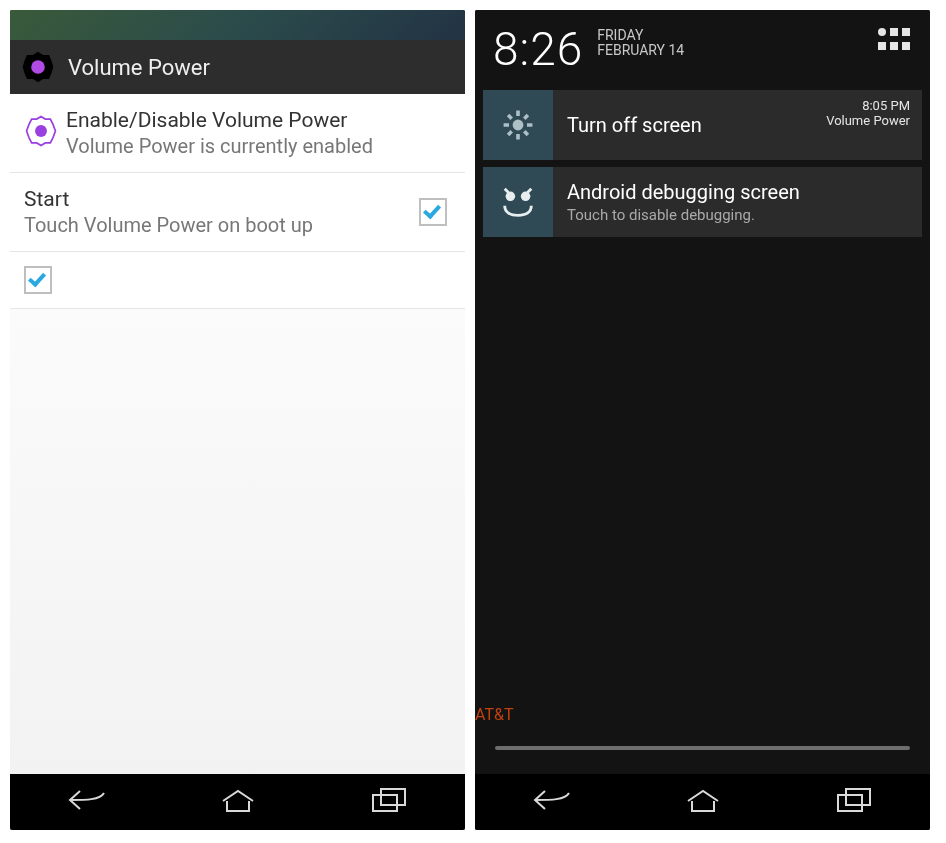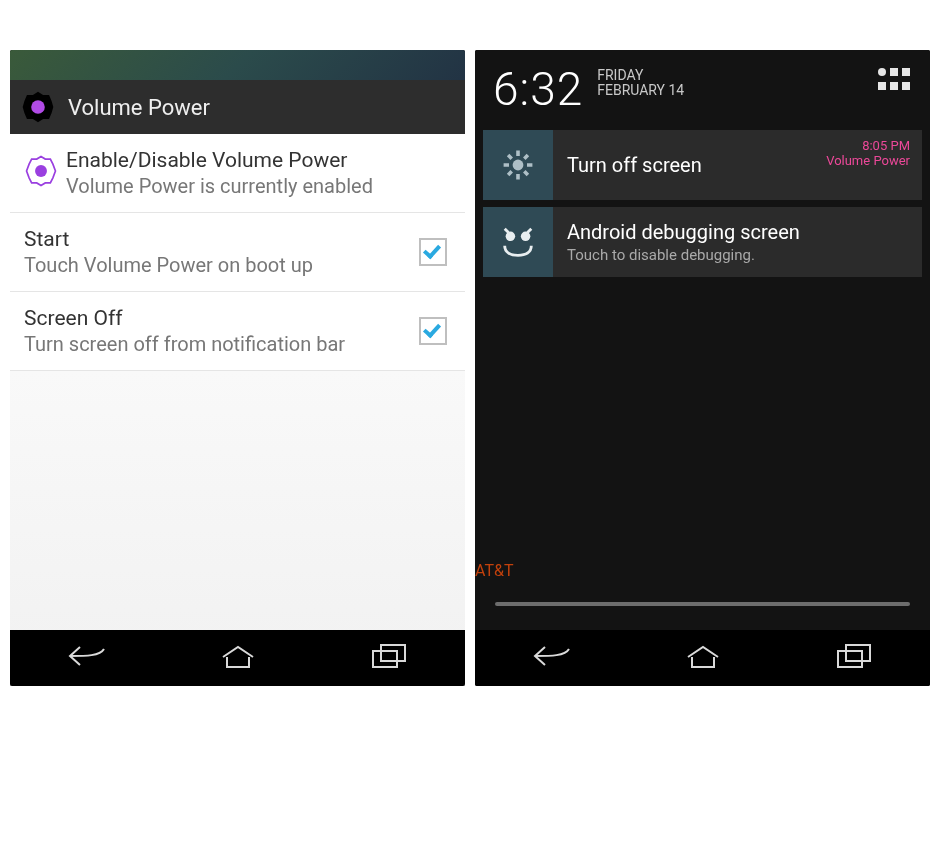--- a/index.html
+++ b/index.html
@@ -6,26 +6,25 @@
     margin:0; padding:0;
     background:#fff;
     font-family: Roboto, "Helvetica Neue", Arial, sans-serif;
     width:946px; height:843px;
     display:flex;
     gap:10px;
     padding:10px;
     box-sizing:border-box;
   }
   .phone {
-    width:455px; height:636px;
+    width:455px; height:820px;
     background:#000;
     position:relative;
     overflow:hidden;
     border-radius:2px;
-    margin-top:40px;
   }
   
   .statusbar {
     height:30px; background:#000; color:#fff;
     display:flex; align-items:center; justify-content:space-between;
     padding:0 8px; font-size:17px;
   }
   .statusbar .left { display:flex; gap:8px; align-items:center;}
   .statusbar .right { display:flex; gap:6px; align-items:center;}
   .mini-icon { width:18px; height:18px; display:inline-block;}
@@ -91,21 +90,21 @@
     display:flex; align-items:center; justify-content:center; flex-shrink:0;
   }
   .notif .body{
     flex:1; background:#2b2b2b; height:70px;
     padding:10px 14px; box-sizing:border-box;
     display:flex; flex-direction:column; justify-content:center;
     position:relative;
   }
   .notif .nt{font-size:20px;color:#fff;}
   .notif .ns{font-size:15px;color:#a9a9a9;margin-top:2px;}
-  .notif .meta{position:absolute; right:12px; top:8px; font-size:13px; color:#ec4899; text-align:right;}
+  .notif .meta{position:absolute; right:12px; top:8px; font-size:13px; color:#e5e5e5; text-align:right;}
   .carrier{
     position:absolute; bottom:50px; left:0; right:0; 
     font-size:16px; color:#c2410c;
   }
   .shade-handle{
     position:absolute; bottom:24px; left:20px; right:20px; height:4px;
     background:#6d6d6d; border-radius:2px;
   }
   .wallpaper{
     background:linear-gradient(135deg,#3a5a3a 0%, #2b4b4b 50%, #223344 100%);
@@ -189,24 +188,20 @@
 
       <div class="row">
         <div class="texts">
           <div class="title">Start</div>
           <div class="sub">Touch Volume Power on boot up</div>
         </div>
         <div class="checkbox checked"></div>
       </div>
 
       <div class="row">
-        <div class="texts">
-          <div class="title">Screen Off</div>
-          <div class="sub">Turn screen off from notification bar</div>
-        </div>
         <div class="checkbox checked"></div>
       </div>
     </div>
   </div>
 
   <div class="navbar">
     <span class="navbtn">
       <svg width="42" height="26" viewBox="0 0 42 26" fill="none" stroke="#fff" stroke-width="2">
         <path d="M14 4 L4 13 L14 22 M4 13 C 20 13 34 13 38 6"></path>
       </svg>
@@ -221,21 +216,21 @@
         <rect x="4" y="8" width="24" height="16"></rect>
           <rect x="12" y="2" width="24" height="16"></rect>
       </svg>
     </span>
   </div>
 </div>
 
 <div class="phone">
   <div class="shade">
     <div class="shade-header">
-      <div class="clock">6:32</div>
+      <div class="clock">8:26</div>
       <div class="date">
         <div>FRIDAY</div>
         <div>FEBRUARY 14</div>
       </div>
       <div class="qs-toggle">
         <svg class="qs-svg" viewBox="0 0 36 30" fill="#e5e5e5">
           <circle cx="6" cy="6" r="4"></circle>
             <rect x="14" y="2" width="8" height="8"></rect>
             <rect x="26" y="2" width="8" height="8"></rect>
           <rect x="2" y="16" width="8" height="8"></rect>

